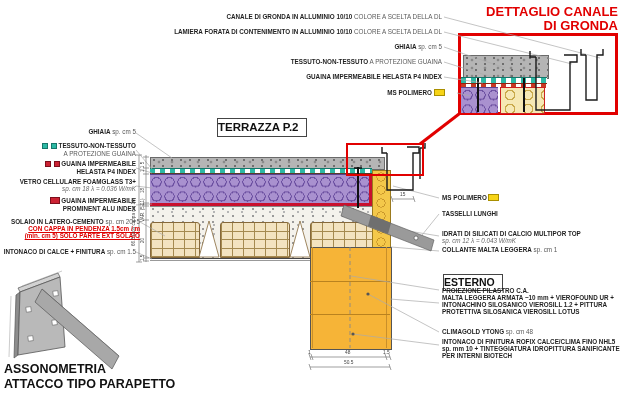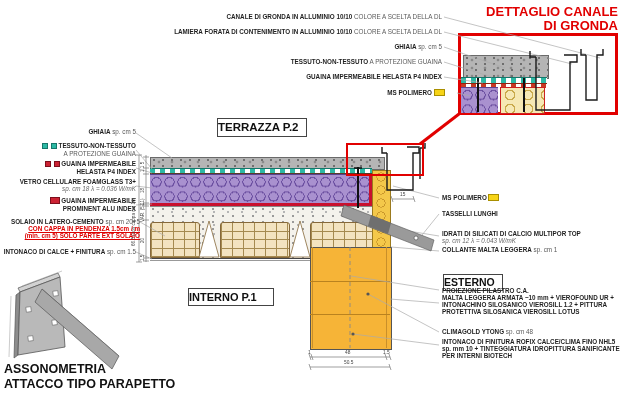--- a/index.html
+++ b/index.html
@@ -205,21 +205,20 @@
       <line x1="11" y1="296" x2="9" y2="357" stroke="#999" stroke-width="0.5"></line>
     </g>
   </svg>
 
   <div class="dettaglio-title" style="top:5px;">
     <div>DETTAGLIO CANALE</div>
     <div>DI GRONDA</div>
   </div>
 
   <div class="secbox" style="left:217px;top:118px;width:88px;height:17px;font-size:11.5px;line-height:17px;">TERRAZZA P.2</div>
-  <div class="secbox" style="left:188px;top:288px;width:84px;height:16px;font-size:11px;line-height:16px;">INTERNO P.1</div>
   <div class="secbox" style="left:443px;top:258px;width:58px;height:15px;font-size:10.5px;line-height:15px;margin-top:16px;">ESTERNO</div>
 
   <div class="lbl r" style="right:182px;top:13px;">
     <b>CANALE DI GRONDA IN ALLUMINIO 10/10</b><span> COLORE A SCELTA DELLA DL</span>
   </div>
   <div class="lbl r" style="right:182px;top:28px;">
     <b>LAMIERA FORATA DI CONTENIMENTO IN ALLUMINIO 10/10</b><span> COLORE A SCELTA DELLA DL</span>
   </div>
   <div class="lbl r" style="right:182px;top:43px;">
     <b>GHIAIA</b><span> sp. cm 5</span>

